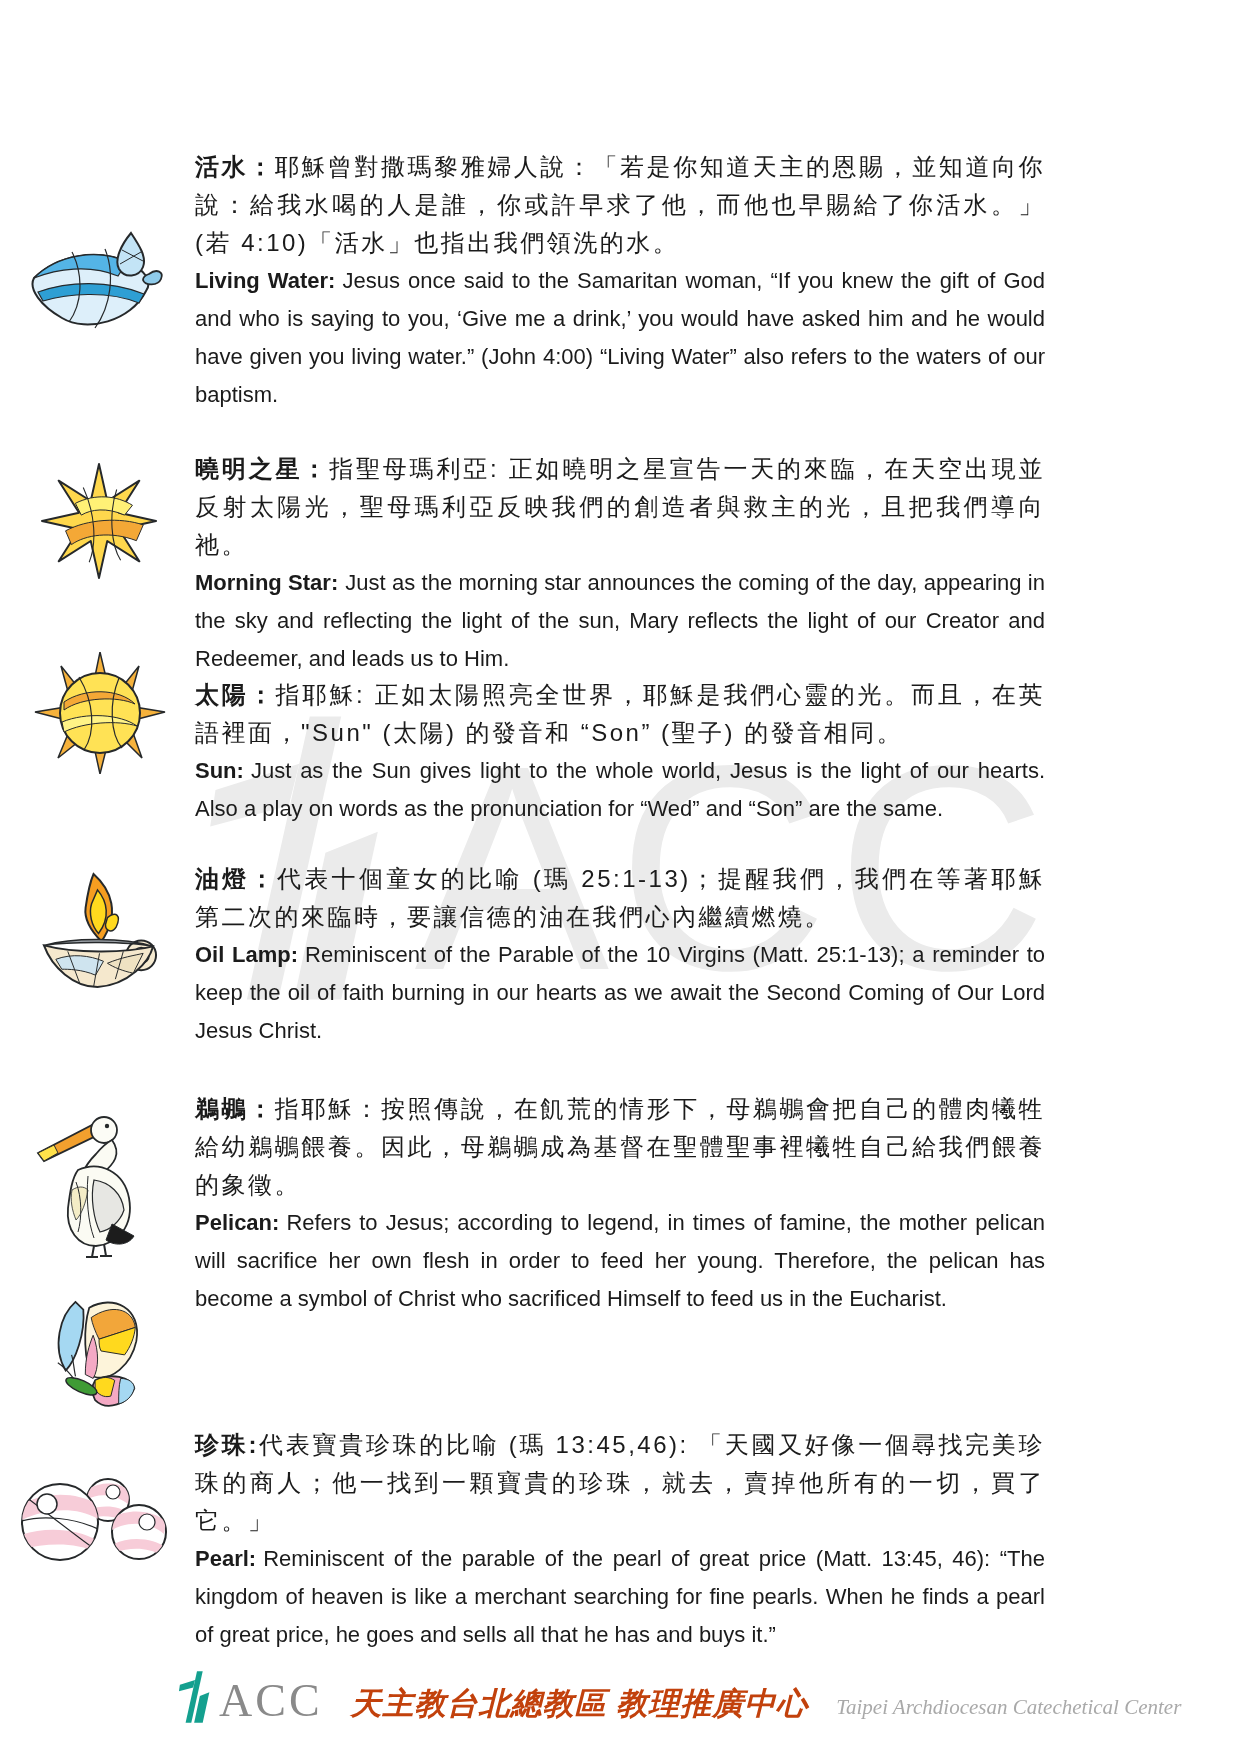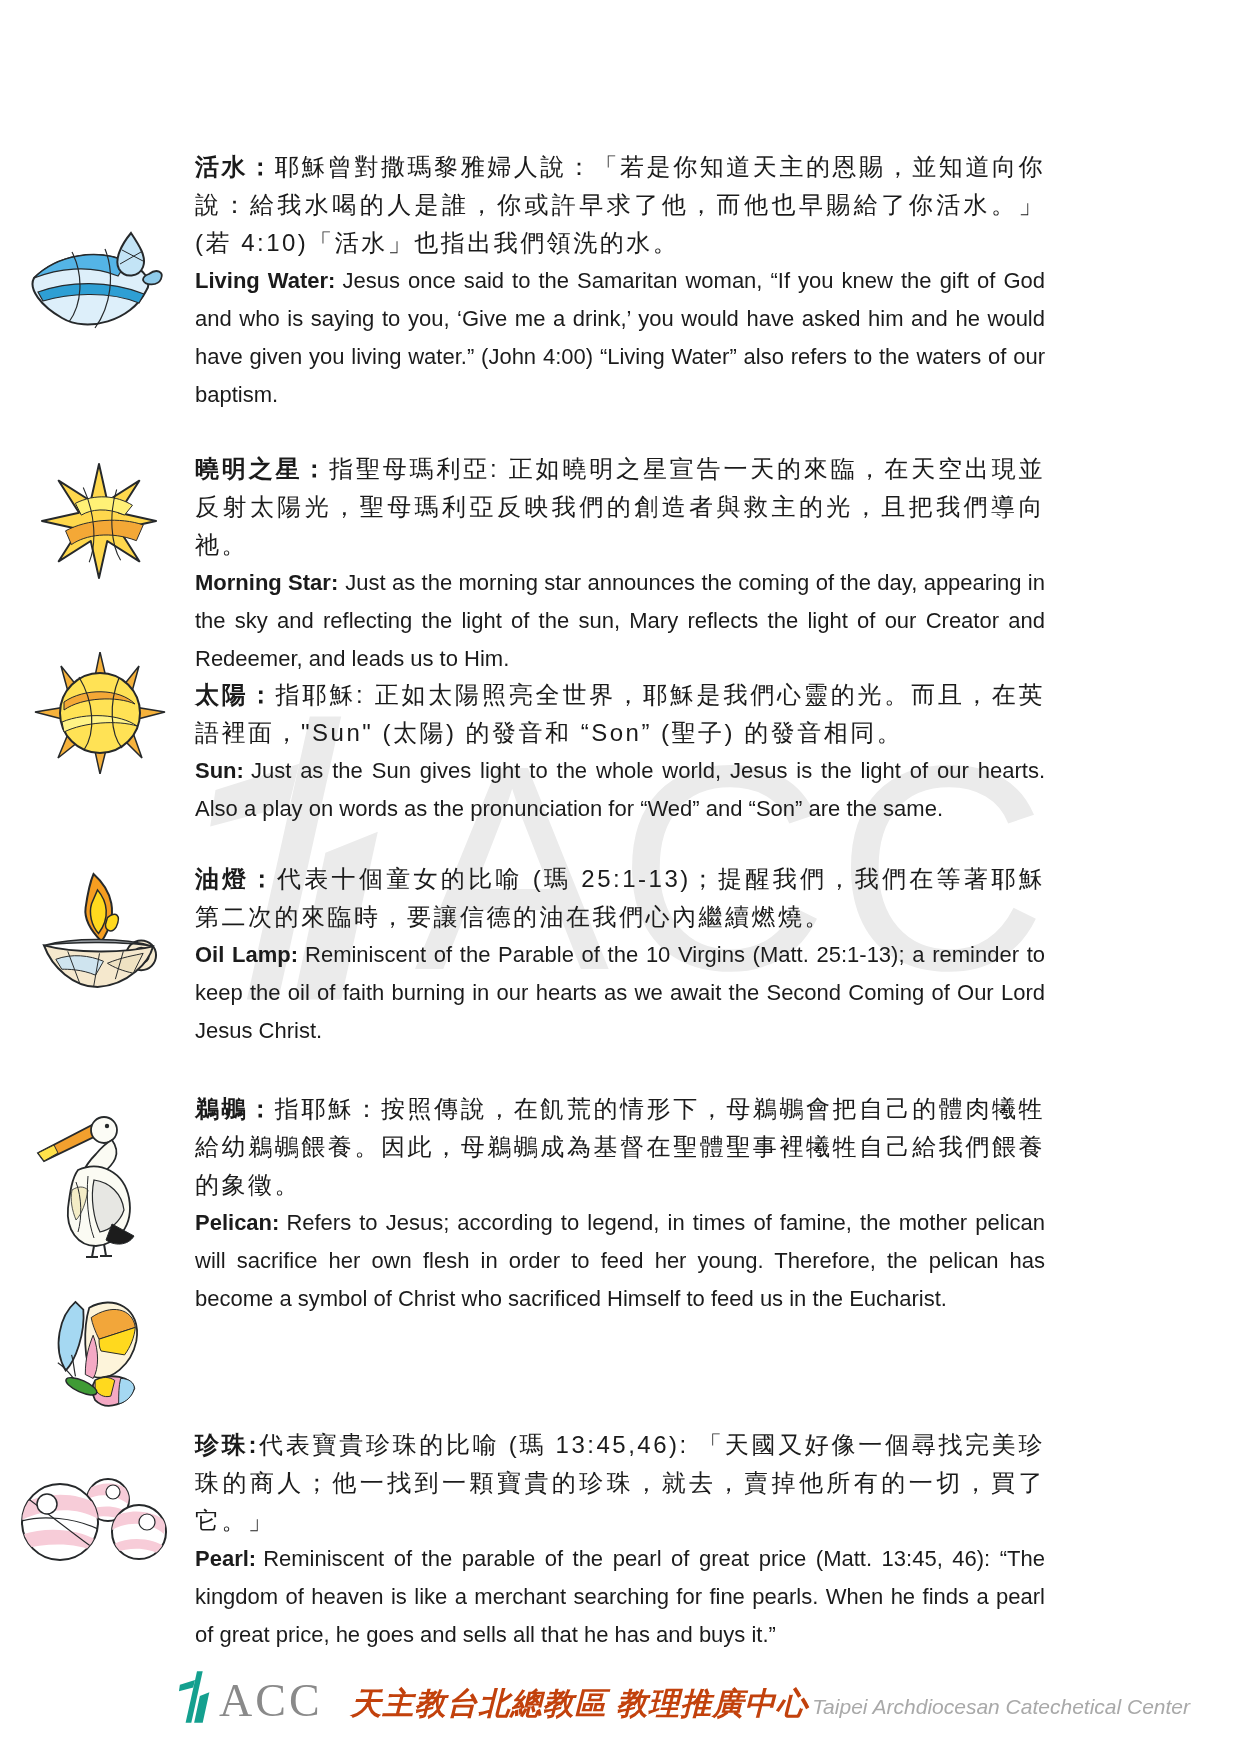--- a/index.html
+++ b/index.html
@@ -33,21 +33,21 @@
   .i7{left:16px;  top:1478px; width:152px;}
   
   .footer { position:absolute; left:178px; top:1662px; height:64px; z-index:1;
     display:flex; align-items:flex-end; }
   .logo-mark { width:38px; height:58px; }
   .logo-acc { font-size:46px; line-height:50px; color:#8a8a8a; letter-spacing:3px;
     margin-left:3px; font-family:"Liberation Serif","DejaVu Serif",serif; font-weight:normal; }
   .org-zh { font-size:31px; line-height:44px; color:#c2410c; font-style:italic;
     font-weight:bold; margin-left:28px; letter-spacing:1px; white-space:nowrap; }
   .org-en { font-size:21px; line-height:38px; color:#a9a9a9; font-style:italic;
-    margin-left:4px; white-space:nowrap; }
+    margin-left:28px; white-space:nowrap;font-family:Liberation Serif, serif; }
 </style>
 </head>
 <body>
 
 <div class="page">
 
   <div class="watermark">
     <svg class="wm-mark" viewBox="0 0 40 58">
       <path d="M8,56 L20,2 L26,2 L14,56 Z" fill="#ebebeb"></path>
       <path d="M23,28 L33,24 L26,56 L17,56 Z" fill="#ebebeb"></path>

